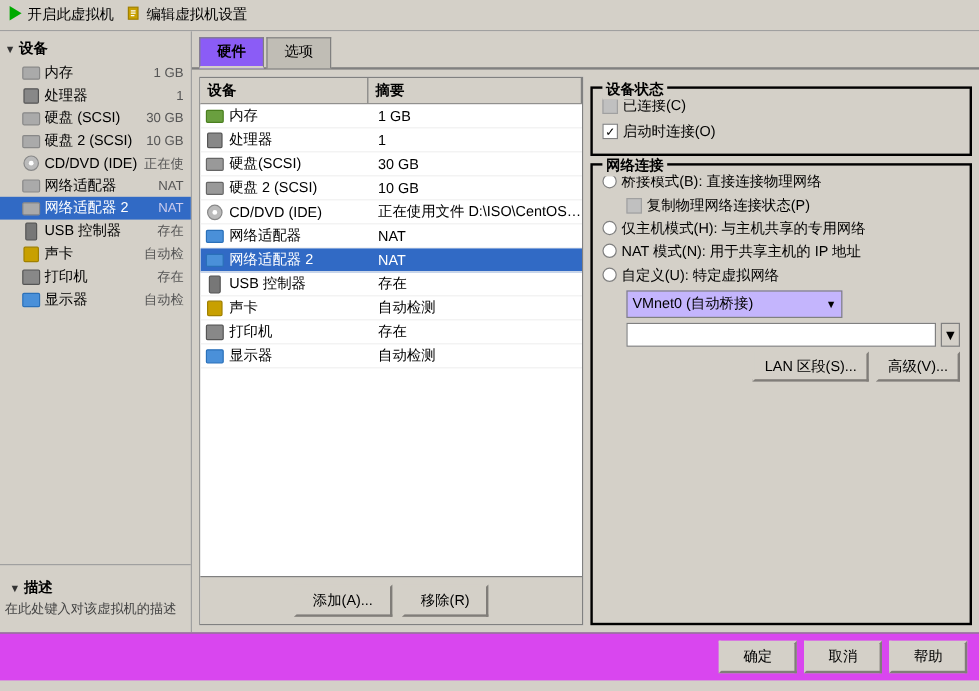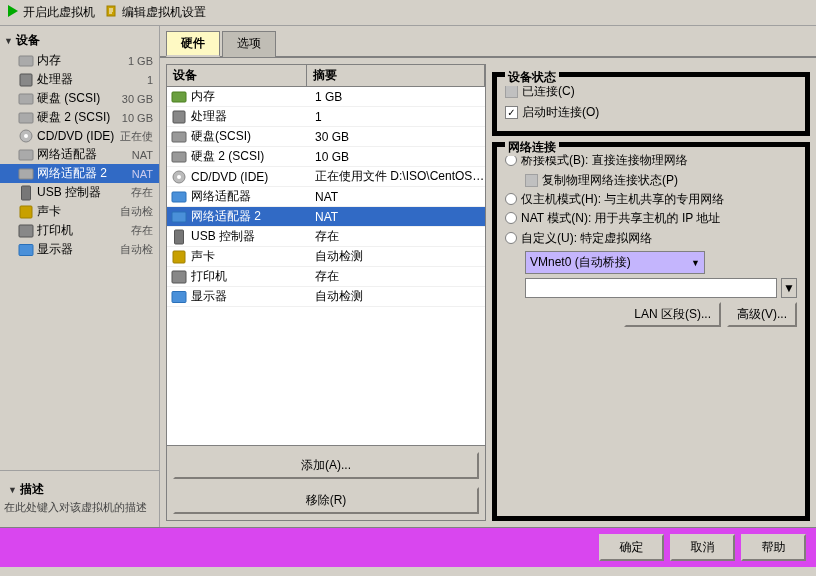--- a/index.html
+++ b/index.html
@@ -130,21 +130,21 @@
       padding: 3px 14px;
       border: 1px solid #808080;
       border-bottom: none;
       background: #c0bdb5;
       cursor: pointer;
       font-size: 12px;
       position: relative;
       top: 1px;
     }
     .tab.active {
-      background: #fef9c3;
+      background: #8b5cf6;
       border-bottom: 2px solid #d4d0c8;
       font-weight: bold;
       z-index: 1;
     }
 
     
     .panels-row {
       display: flex;
       flex: 1;
       gap: 6px;
@@ -211,33 +211,32 @@
     .device-row.selected .d-summary,
     .device-row.selected .d-name { color: white; }
 
     .device-list-footer {
       display: flex;
       justify-content: center;
       gap: 8px;
       padding: 6px;
       border-top: 1px solid #808080;
       background: #d4d0c8;
-      flex-direction: column;
     }
 
     
     .settings-panel {
       flex: 1;
       display: flex;
       flex-direction: column;
       gap: 6px;
     }
 
     .group-box {
-      border: 5px solid #000000;
+      border: 2px solid #000000;
       padding: 4px 8px 8px 8px;
       position: relative;
       background: #d4d0c8;
     }
     .group-box-title {
       position: absolute;
       top: -8px;
       left: 8px;
       background: #d4d0c8;
       padding: 0 3px;

